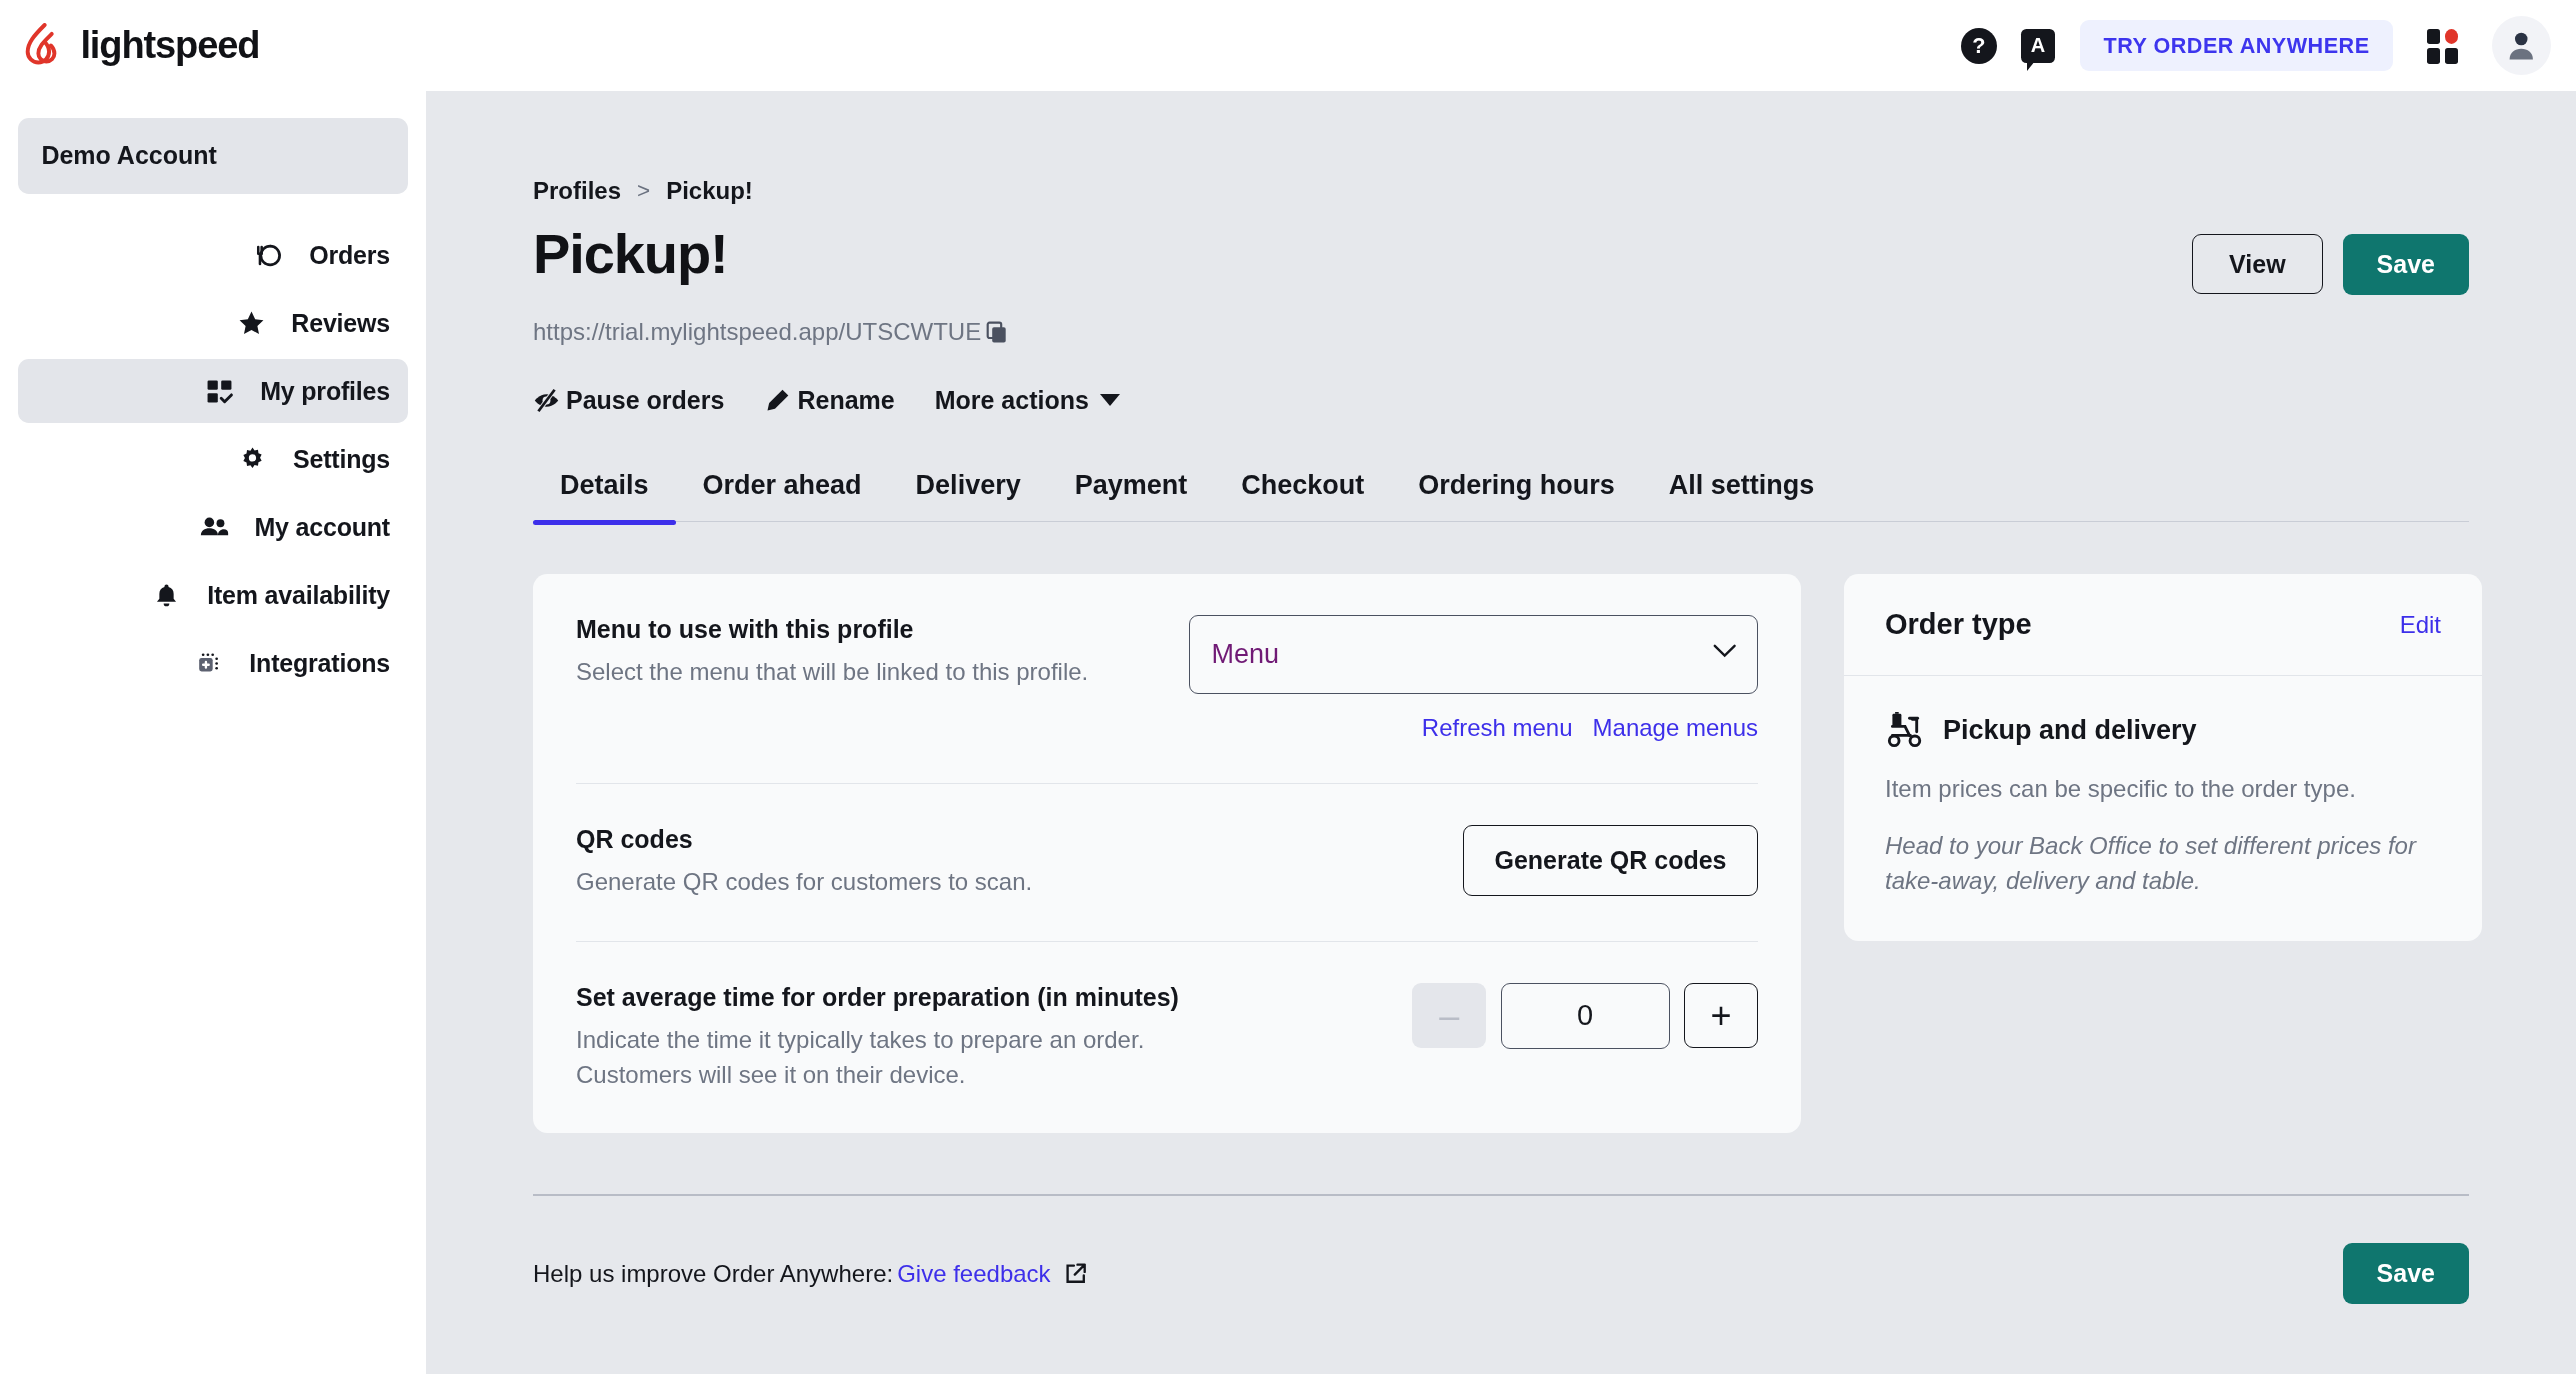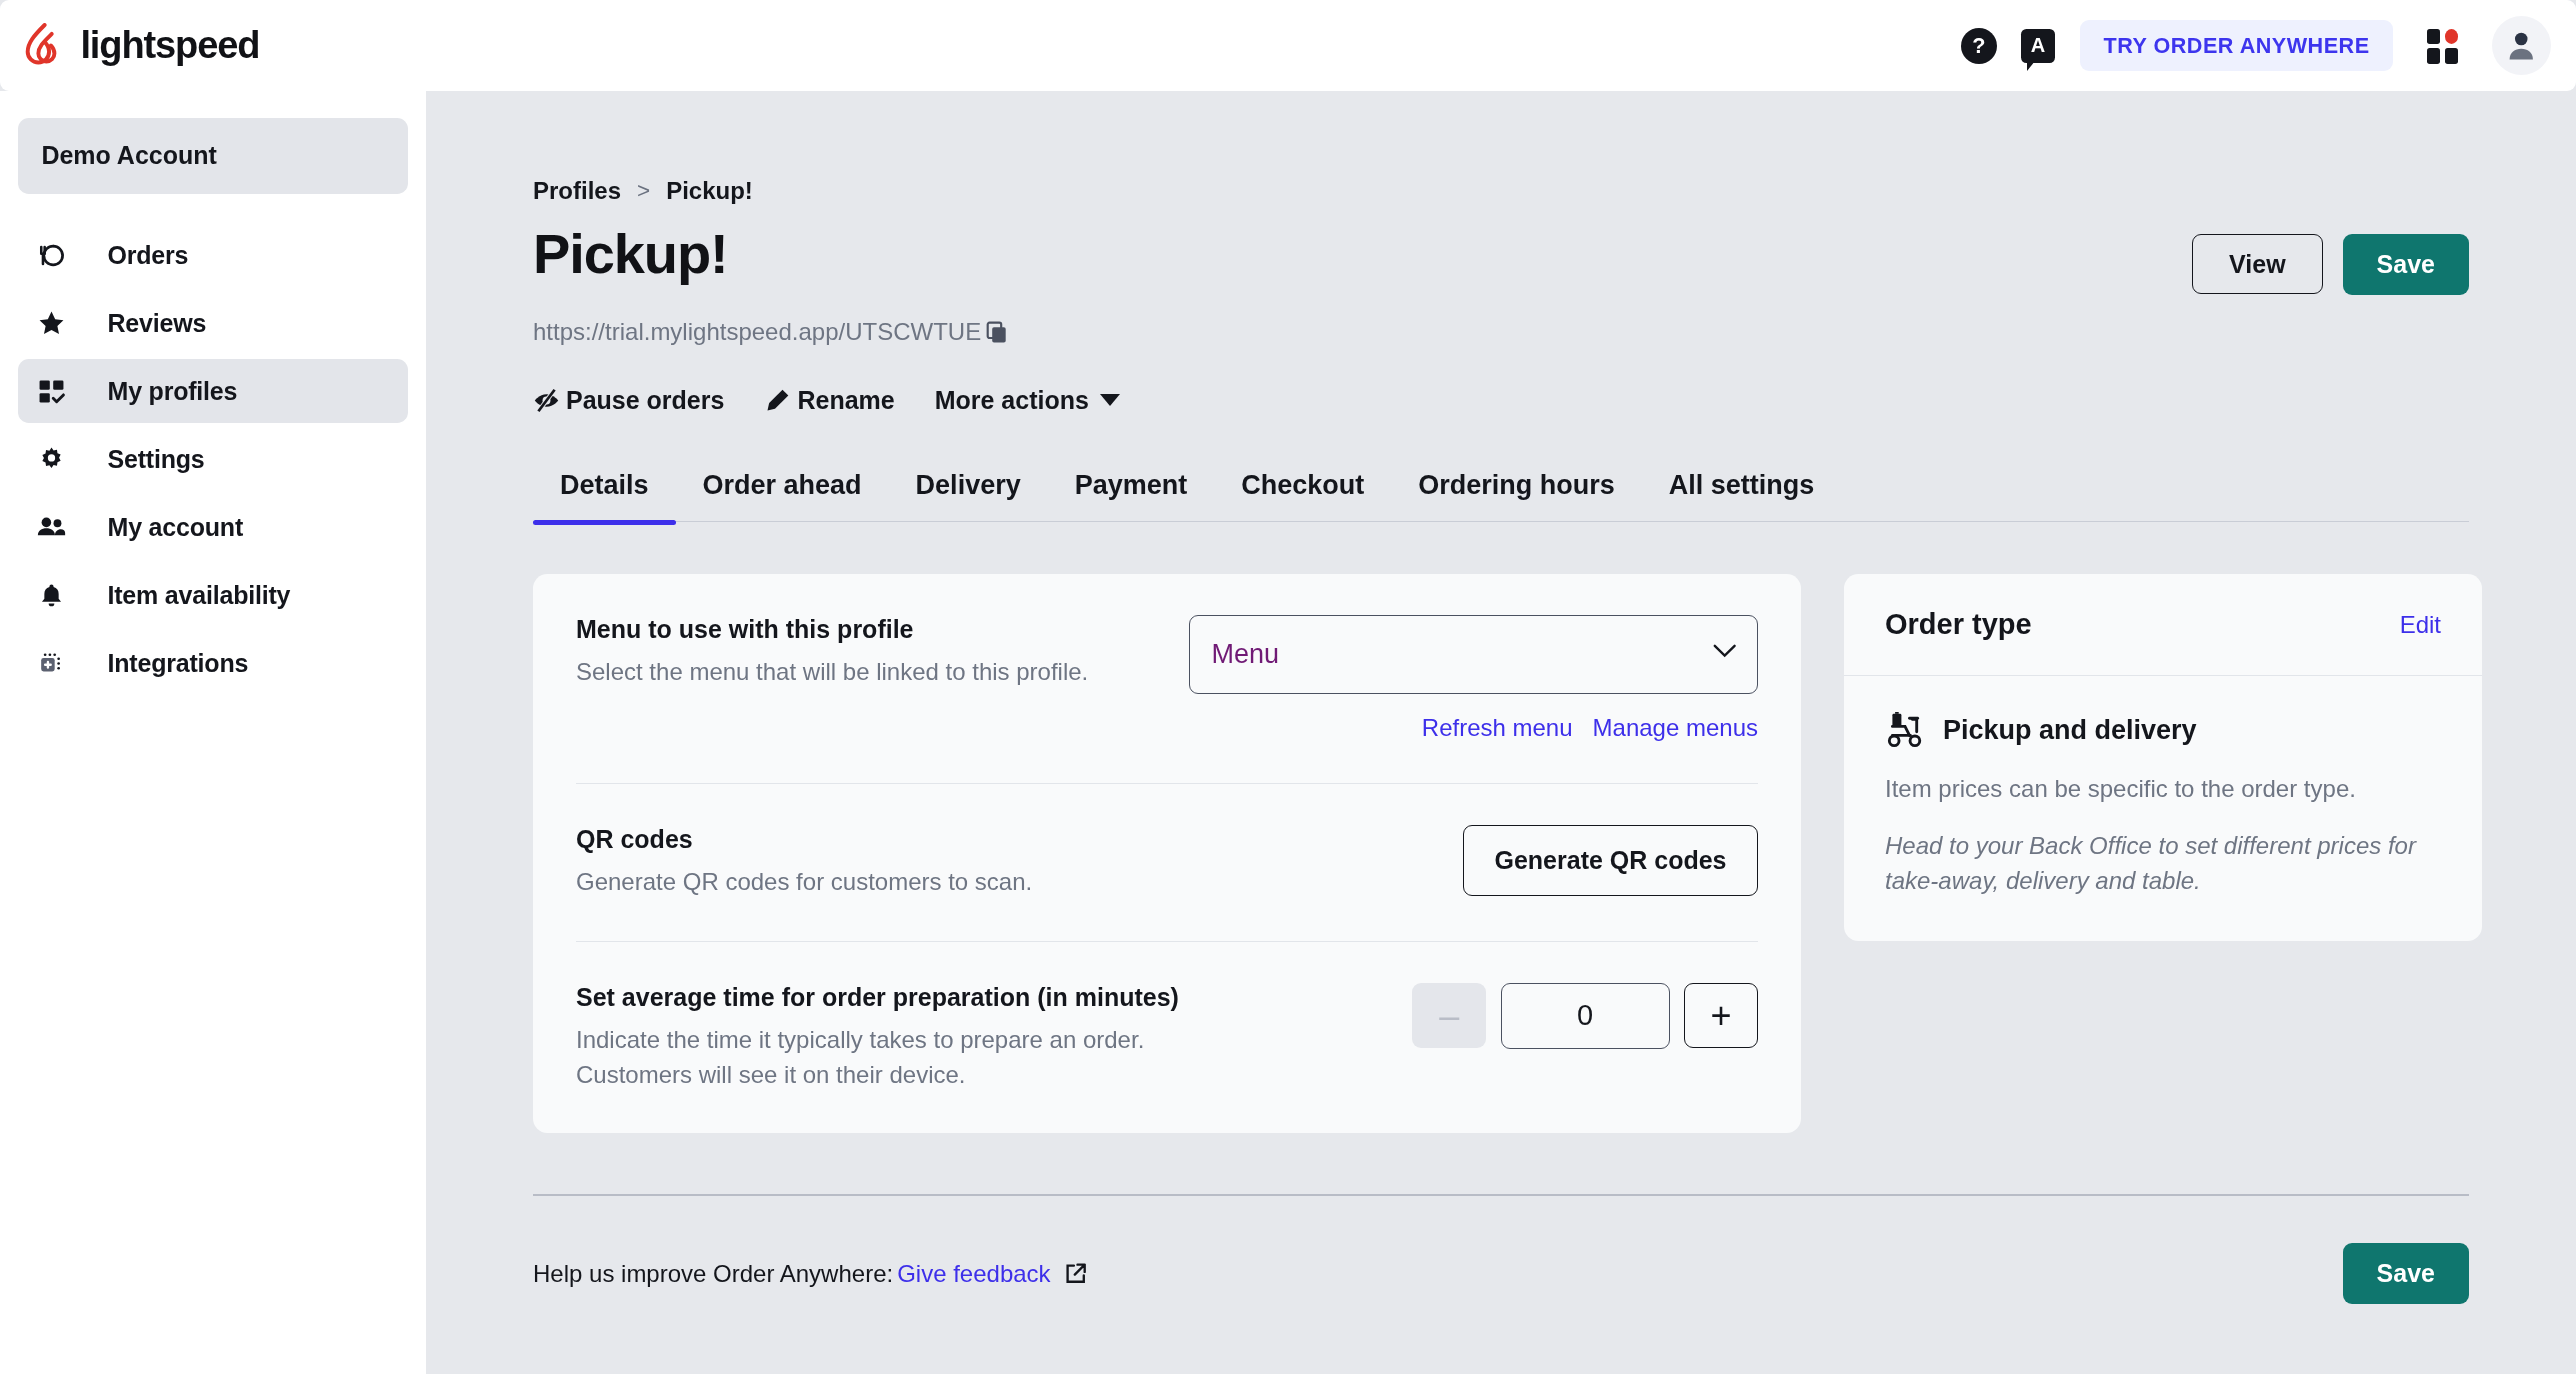--- a/index.html
+++ b/index.html
@@ -7,21 +7,21 @@
     width: 2576px; height: 1374px;
     font-family: "Liberation Sans", sans-serif;
     background: #e6e8ec;
     overflow: hidden;
   }
   #app { position: relative; width: 2576px; height: 1374px; }
 
   
   .topbar {
     position: absolute; top: 0; left: 0; width: 2576px; height: 91px;
-    background: #ffffff; display: flex; align-items: center; border-radius: 9px;
+    background: #ffffff; display: flex; align-items: center;
   }
   .brand { display: flex; align-items: center; gap: 14.4px; margin-left: 25px; }
   .brand-mark { width: 41px; height: 45px; }
   .brand-text {
     font-size: 38px; font-weight: 700; letter-spacing: -1.1px; color: #111216;
   }
   .topbar-right {
     position: absolute; right: 25px; top: 0; height: 91px;
     display: flex; align-items: center; gap: 0px;
   }
@@ -63,22 +63,22 @@
   .sidebar {
     position: absolute; left: 0; top: 91px; width: 426px; height: 1284px;
     background: #ffffff; padding: 27px 18px 0 18px;
   }
   .account-chip {
     background: #e3e5ea; border-radius: 10.8px; padding: 23.4px 23.4px;
     font-size: 25px; font-weight: 700; color: #14161c; cursor: pointer;
   }
   .nav { margin-top: 29px; display: flex; flex-direction: column; gap: 3.6px; }
   .nav-item {
-    display: flex; align-items: center; gap: 41px; padding: 17px 18px;
-    border-radius: 10.8px; cursor: pointer;
+    display: flex; align-items: center; gap: 25px; padding: 17px 18px;
+    border-radius: 10.8px; cursor: pointer; justify-content: flex-end;
   }
   .nav-item.active { background: #e3e5ea; }
   .nav-icon { width: 30.5px; height: 30.5px; flex: none; display:flex; align-items:center; justify-content:center;}
   .nav-label { font-size: 25px; font-weight: 700; color: #14161c; letter-spacing: -0.2px; }
 
   
   .main {
     position: absolute; left: 426px; top: 91px; width: 2150px; height: 1284px;
     background: #e6e8ec; overflow: hidden;
   }

